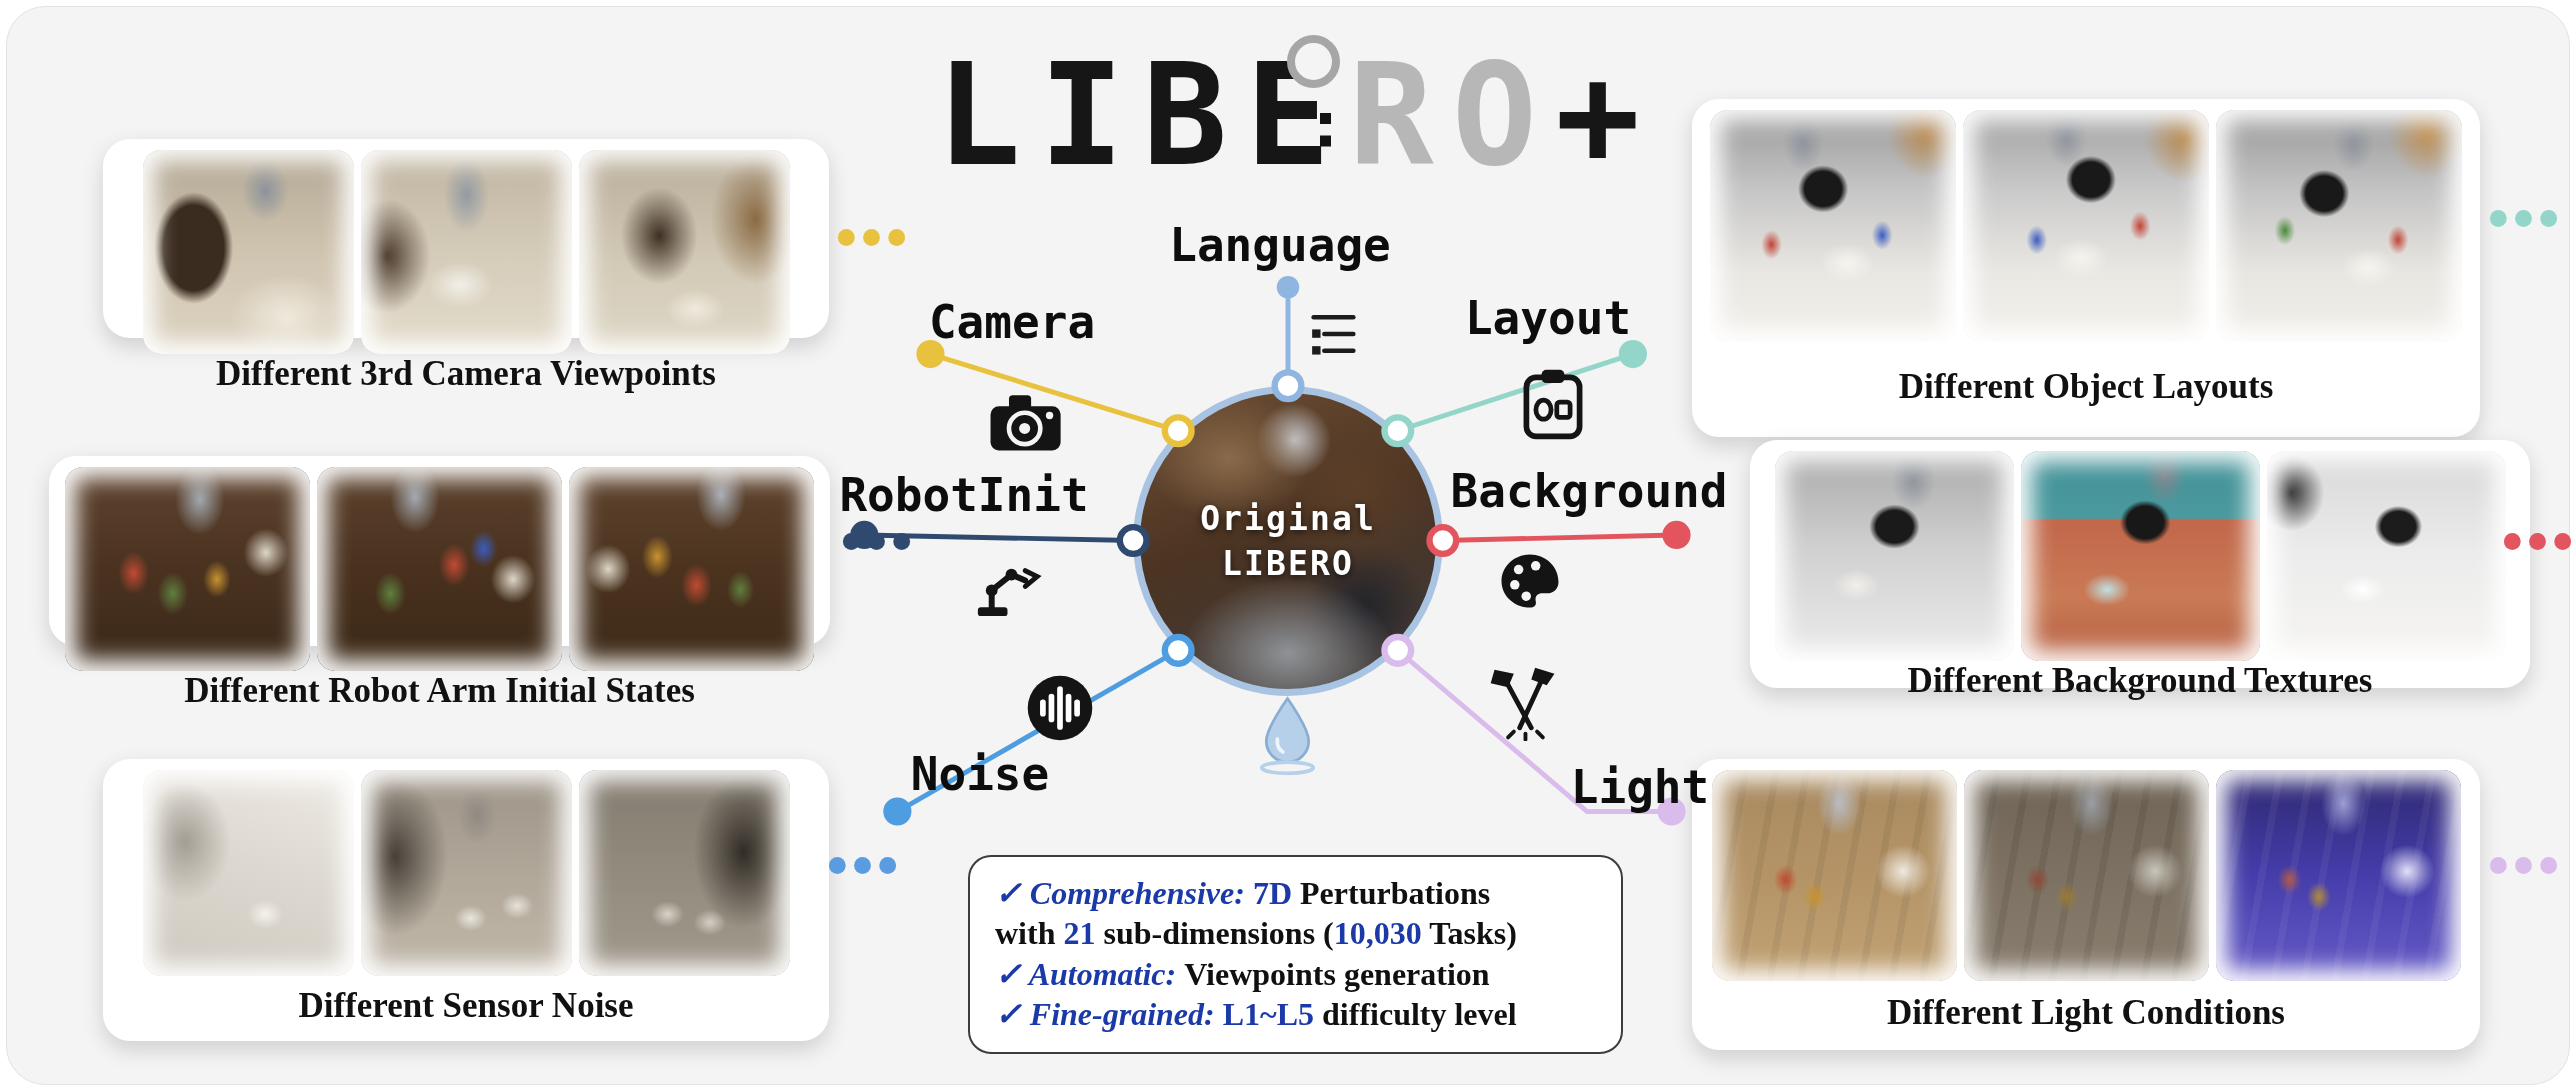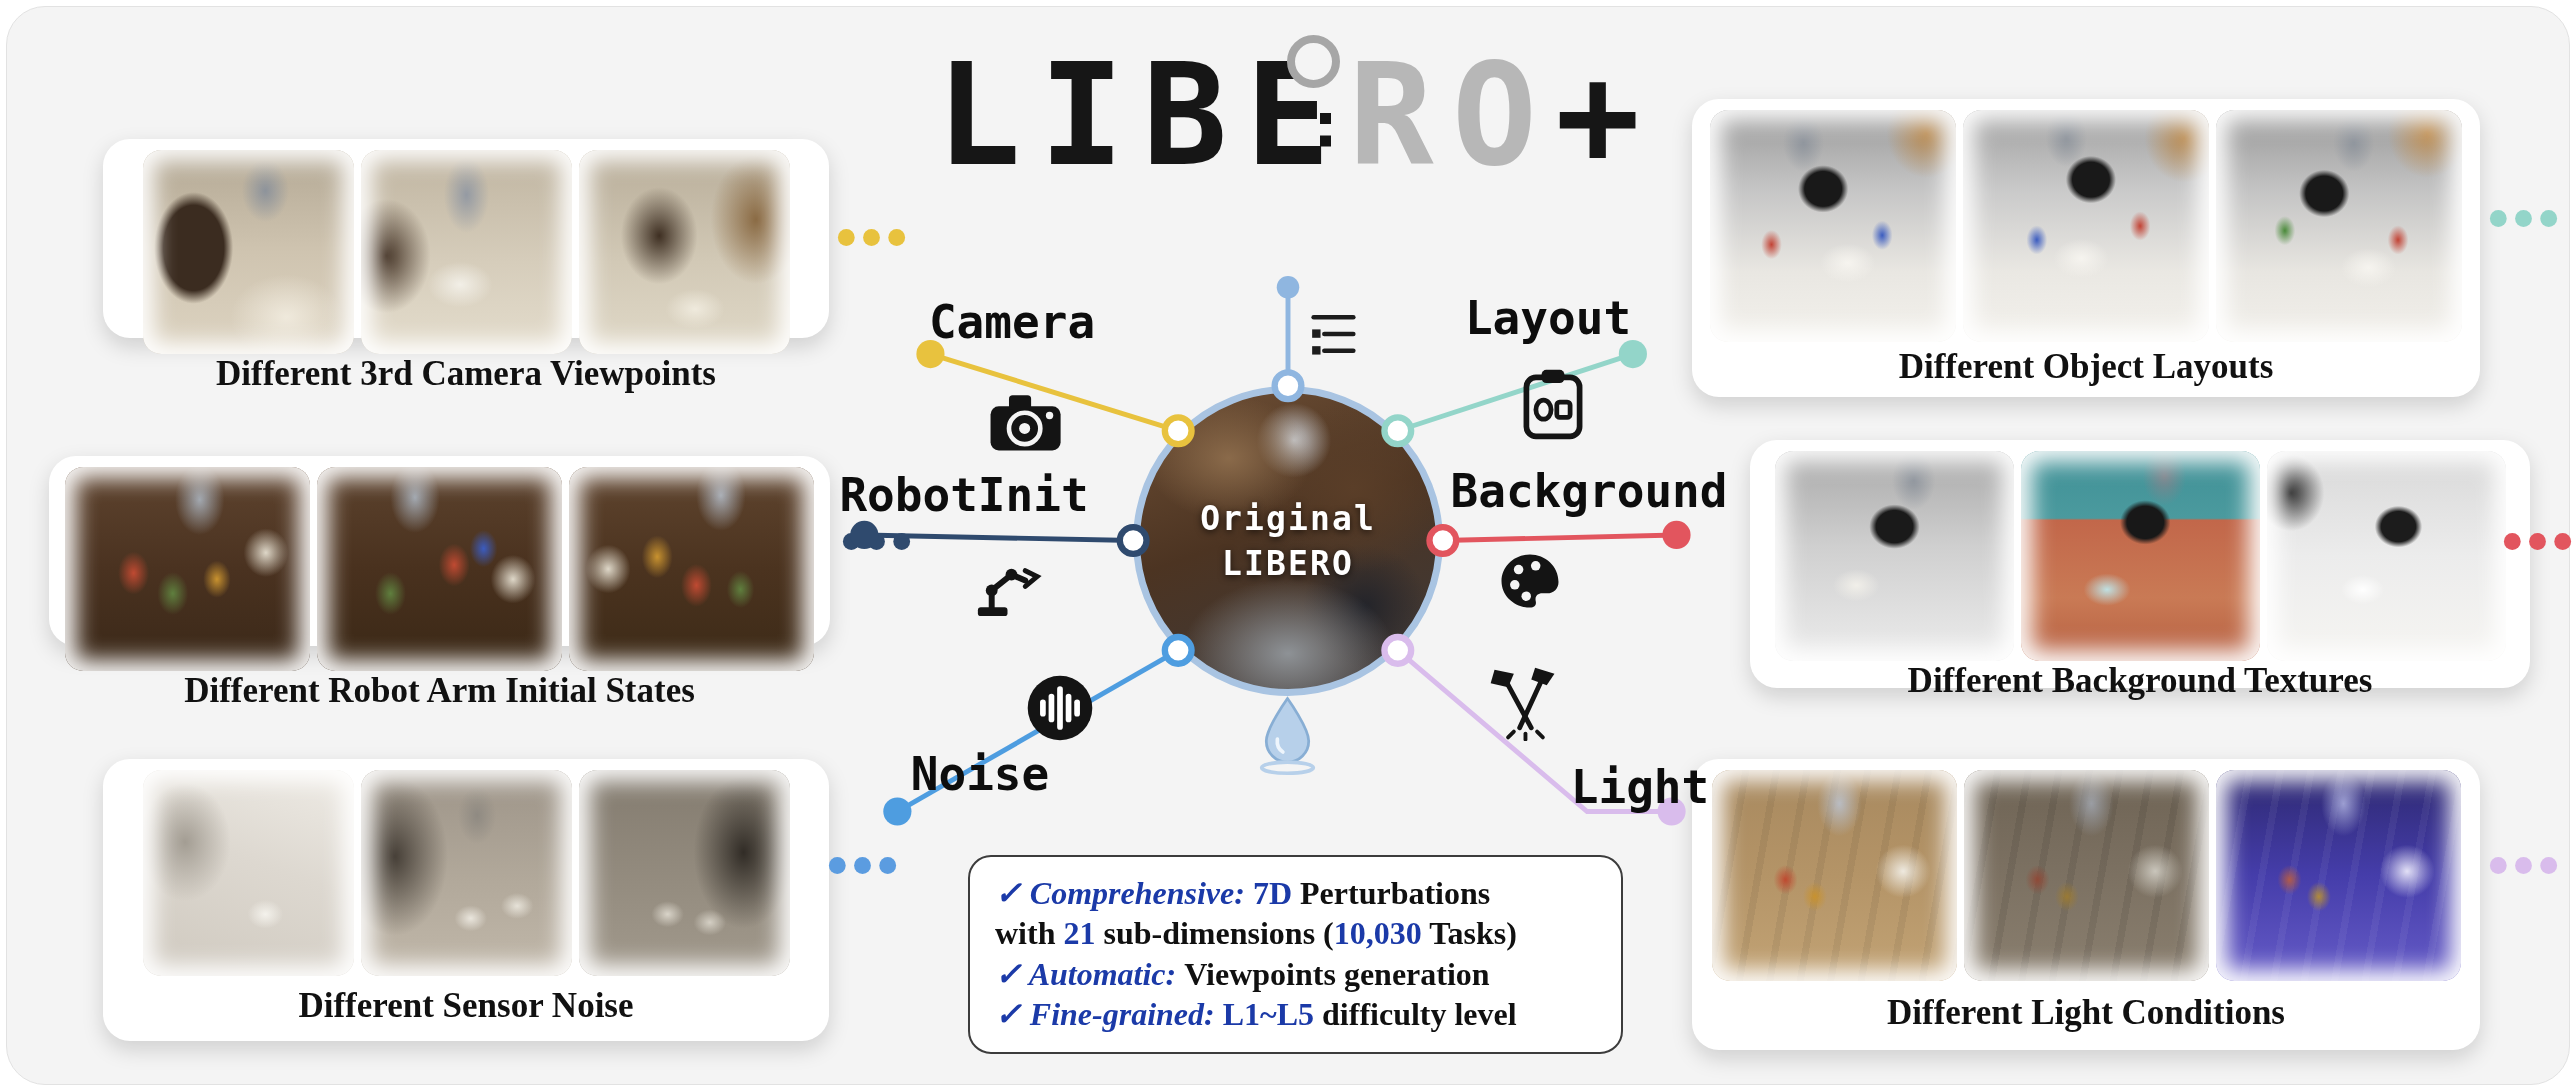--- a/index.html
+++ b/index.html
@@ -67,21 +67,21 @@
   .card{position:absolute;background:#ffffff;border-radius:27px;box-shadow:0 8.4px 21px rgba(0,0,0,.15);
         box-sizing:border-box;display:flex;flex-direction:column;align-items:center;
         padding:11.3px 11.3px 5.6px;z-index:2;}
   .thumbs{display:flex;gap:7px;}
   .thumb{border-radius:18.3px;box-shadow:inset 0 0 21px 11.3px rgba(255,255,255,.95);}
   .card-caption{flex:1;display:flex;align-items:center;justify-content:center;
                 font:bold 35px "Liberation Serif",serif;color:#111;white-space:nowrap;}
   .card-l1{left:103px;top:139px;width:726px;height:199px;}
   .card-l2{left:49px;top:456px;width:781px;height:190px;}
   .card-l3{left:103px;top:759px;width:726px;height:282px;}
-  .card-r1{left:1692px;top:99px;width:788px;height:298px;}
+  .card-r1{left:1692px;top:99px;width:788px;height:338px;}
   .card-r2{left:1750px;top:440px;width:780px;height:248px;}
   .card-r3{left:1692px;top:759px;width:788px;height:291px;}
   .card-l1 .thumb{width:211px;height:204px;}
   .card-l2 .thumb{width:245px;height:204px;}
   .card-l3 .thumb{width:211px;height:206px;}
   .card-r1 .thumb{width:246px;height:232px;}
   .card-r2 .thumb{width:239px;height:210px;}
   .card-r3 .thumb{width:245px;height:211px;}
   .more-dots{position:absolute;z-index:2;}
 
@@ -239,20 +239,21 @@
 
     <circle cx="1830" cy="548" r="19" fill="#ffffff" stroke-width="9" stroke="#8fb6e0"></circle>
     <circle cx="1674" cy="612" r="19" fill="#ffffff" stroke-width="9" stroke="#e8c23e"></circle>
     <circle cx="1986" cy="612" r="19" fill="#ffffff" stroke-width="9" stroke="#93d5c9"></circle>
     <circle cx="1610" cy="768" r="19" fill="#ffffff" stroke-width="9" stroke="#2f4a6e"></circle>
     <circle cx="2050" cy="768" r="19" fill="#ffffff" stroke-width="9" stroke="#e2555e"></circle>
     <circle cx="1674" cy="924" r="19" fill="#ffffff" stroke-width="9" stroke="#4e9de0"></circle>
     <circle cx="1986" cy="924" r="19" fill="#ffffff" stroke-width="9" stroke="#d9bcec"></circle>
   </svg>
 
+  <div class="spoke-label" id="lb-language">Language</div>
   <div class="spoke-label" id="lb-camera">Camera</div>
   <div class="spoke-label" id="lb-layout">Layout</div>
   <div class="spoke-label" id="lb-robotinit">RobotInit</div>
   <div class="spoke-label" id="lb-background">Background</div>
   <div class="spoke-label" id="lb-noise">Noise</div>
   <div class="spoke-label" id="lb-light">Light</div>
 
   <div class="dicon" id="ic-language">
     <svg viewBox="0 0 80 80">
         <g stroke="#1c1c1c" stroke-width="6" stroke-linecap="round">

